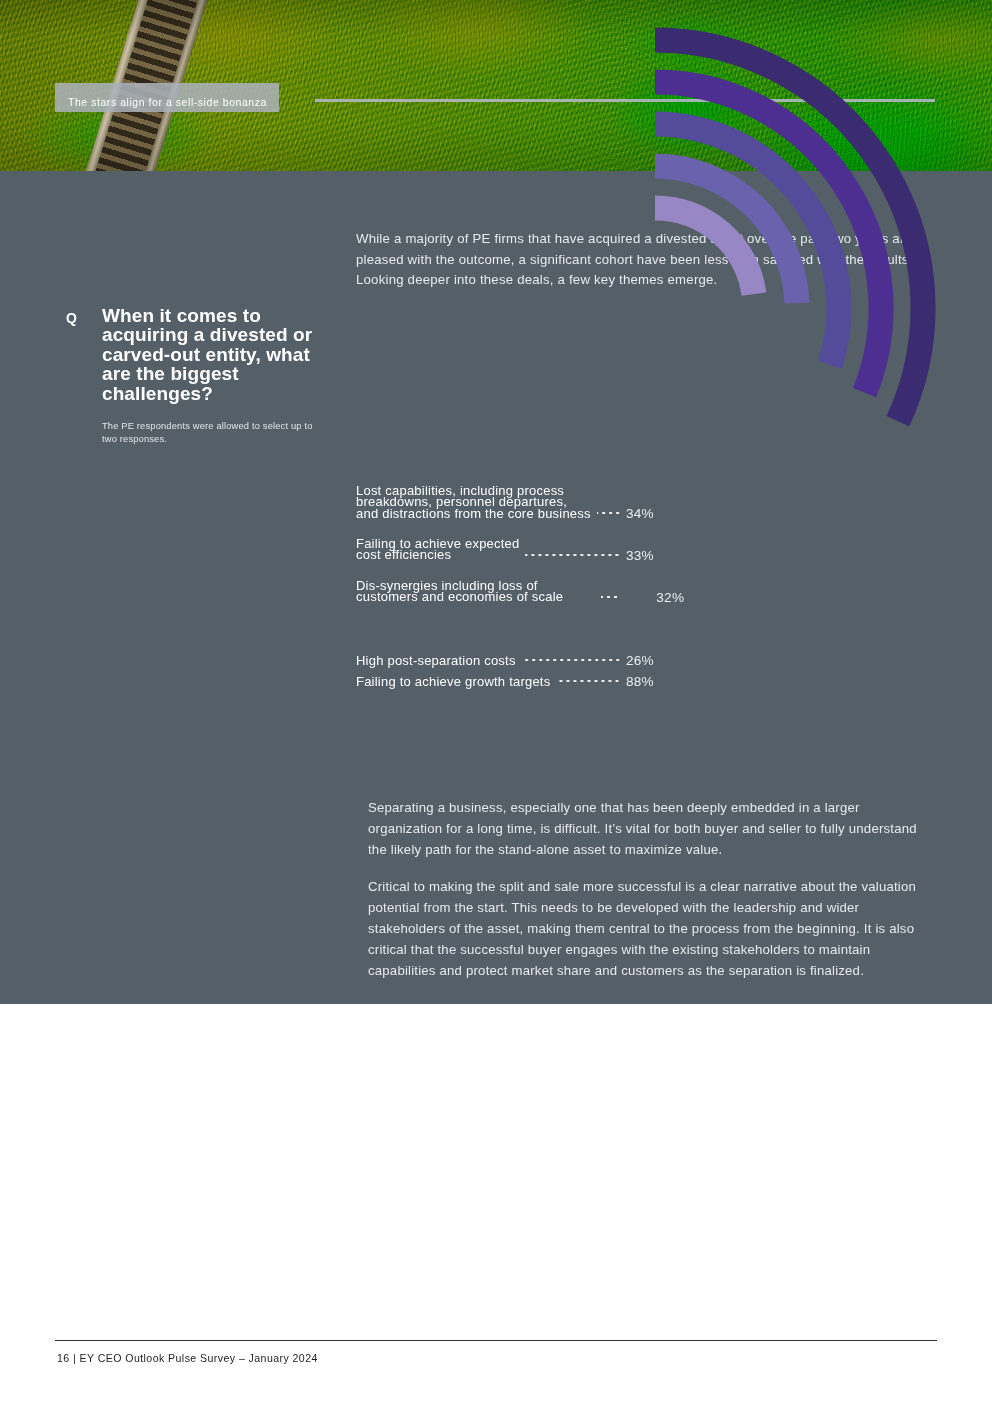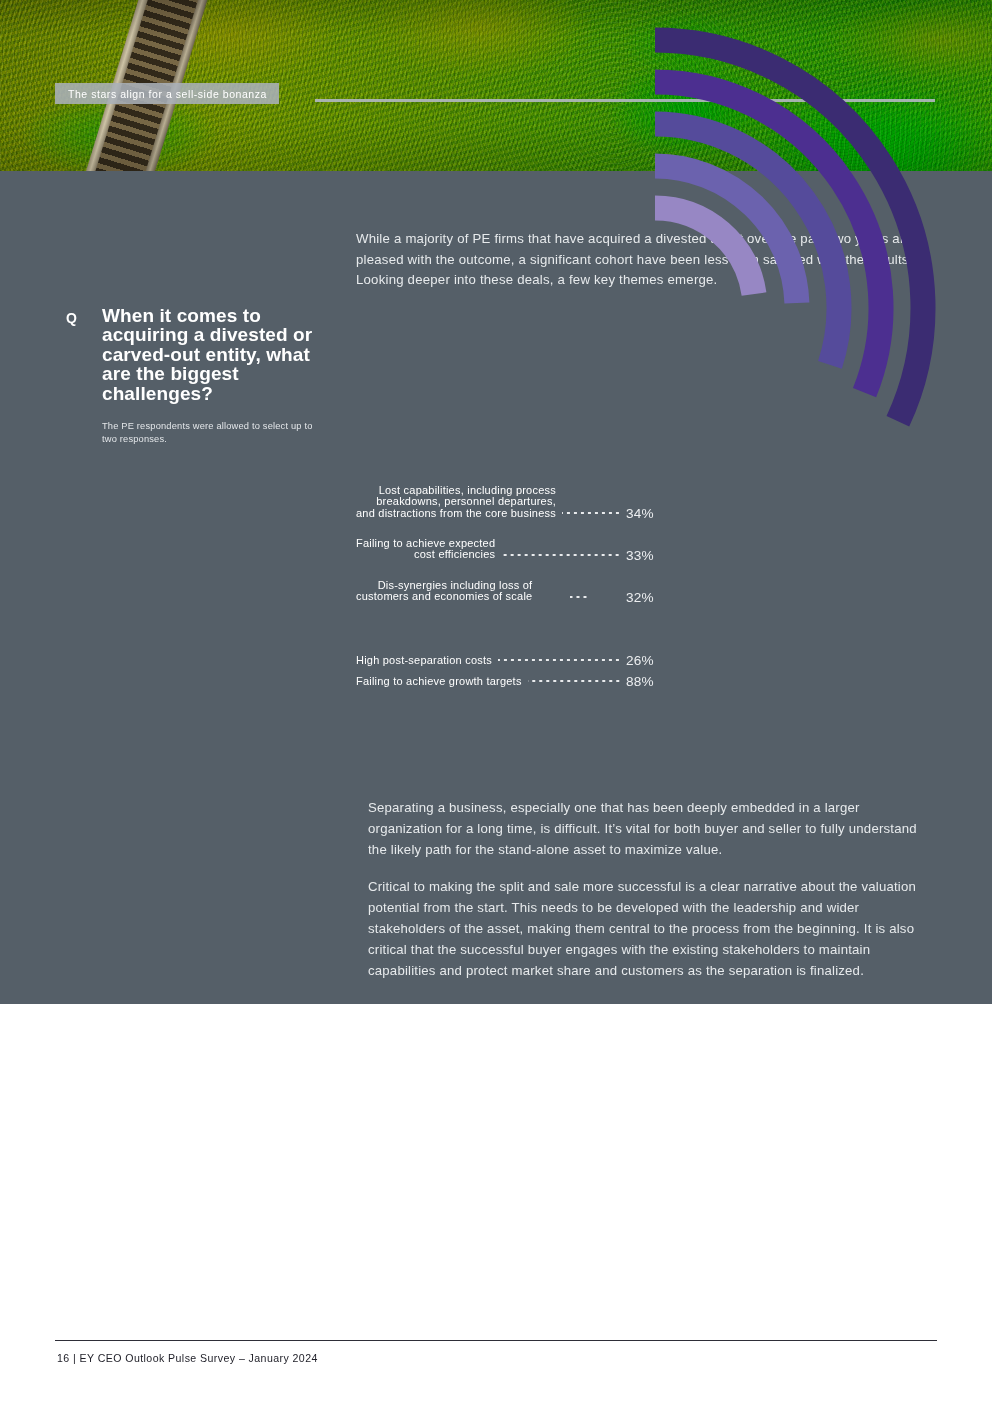--- a/index.html
+++ b/index.html
@@ -98,21 +98,21 @@
     background: linear-gradient(180deg, rgba(0,0,0,.16) 0%, rgba(0,0,0,0) 22%, rgba(0,0,0,0) 72%, rgba(0,0,0,.12) 100%);
   }
 
   .hero-kicker {
     position: absolute;
     left: 55px;
     top: 83px;
     height: 21px;
     display: flex;
     align-items: center;
-    padding: 0 12px 0 13px;
+    padding: 8px 12px 0 13px;
     background: rgba(170,176,184,.88);
     color: #ffffff;
     font-size: 10.5px;
     letter-spacing: .55px;
     white-space: nowrap;
   }
   .hero-rule {
     position: absolute;
     left: 315px;
     top: 99px;
@@ -202,26 +202,25 @@
   .legend-row {
     position: absolute;
     left: 4px;
     width: 298px;
     display: flex;
     align-items: flex-end;
     justify-content: flex-start;
   }
   .legend-label {
     color: #ffffff;
-    font-size: 11px;
+    font-size: 13px;
     line-height: 11.4px;
     letter-spacing: .22px;
     white-space: pre-line;
     flex: 0 0 auto;
-    text-align: right;
   }
   .legend-leader {
     flex: 1 1 auto;
     height: 10px;
     margin: 0 5px 1px 6px;
     min-width: 18px;
     background-image: radial-gradient(circle, #e9ebed 0 1.2px, rgba(0,0,0,0) 1.4px);
     background-size: 7px 10px;
     background-position: right center;
     background-repeat: repeat-x;

